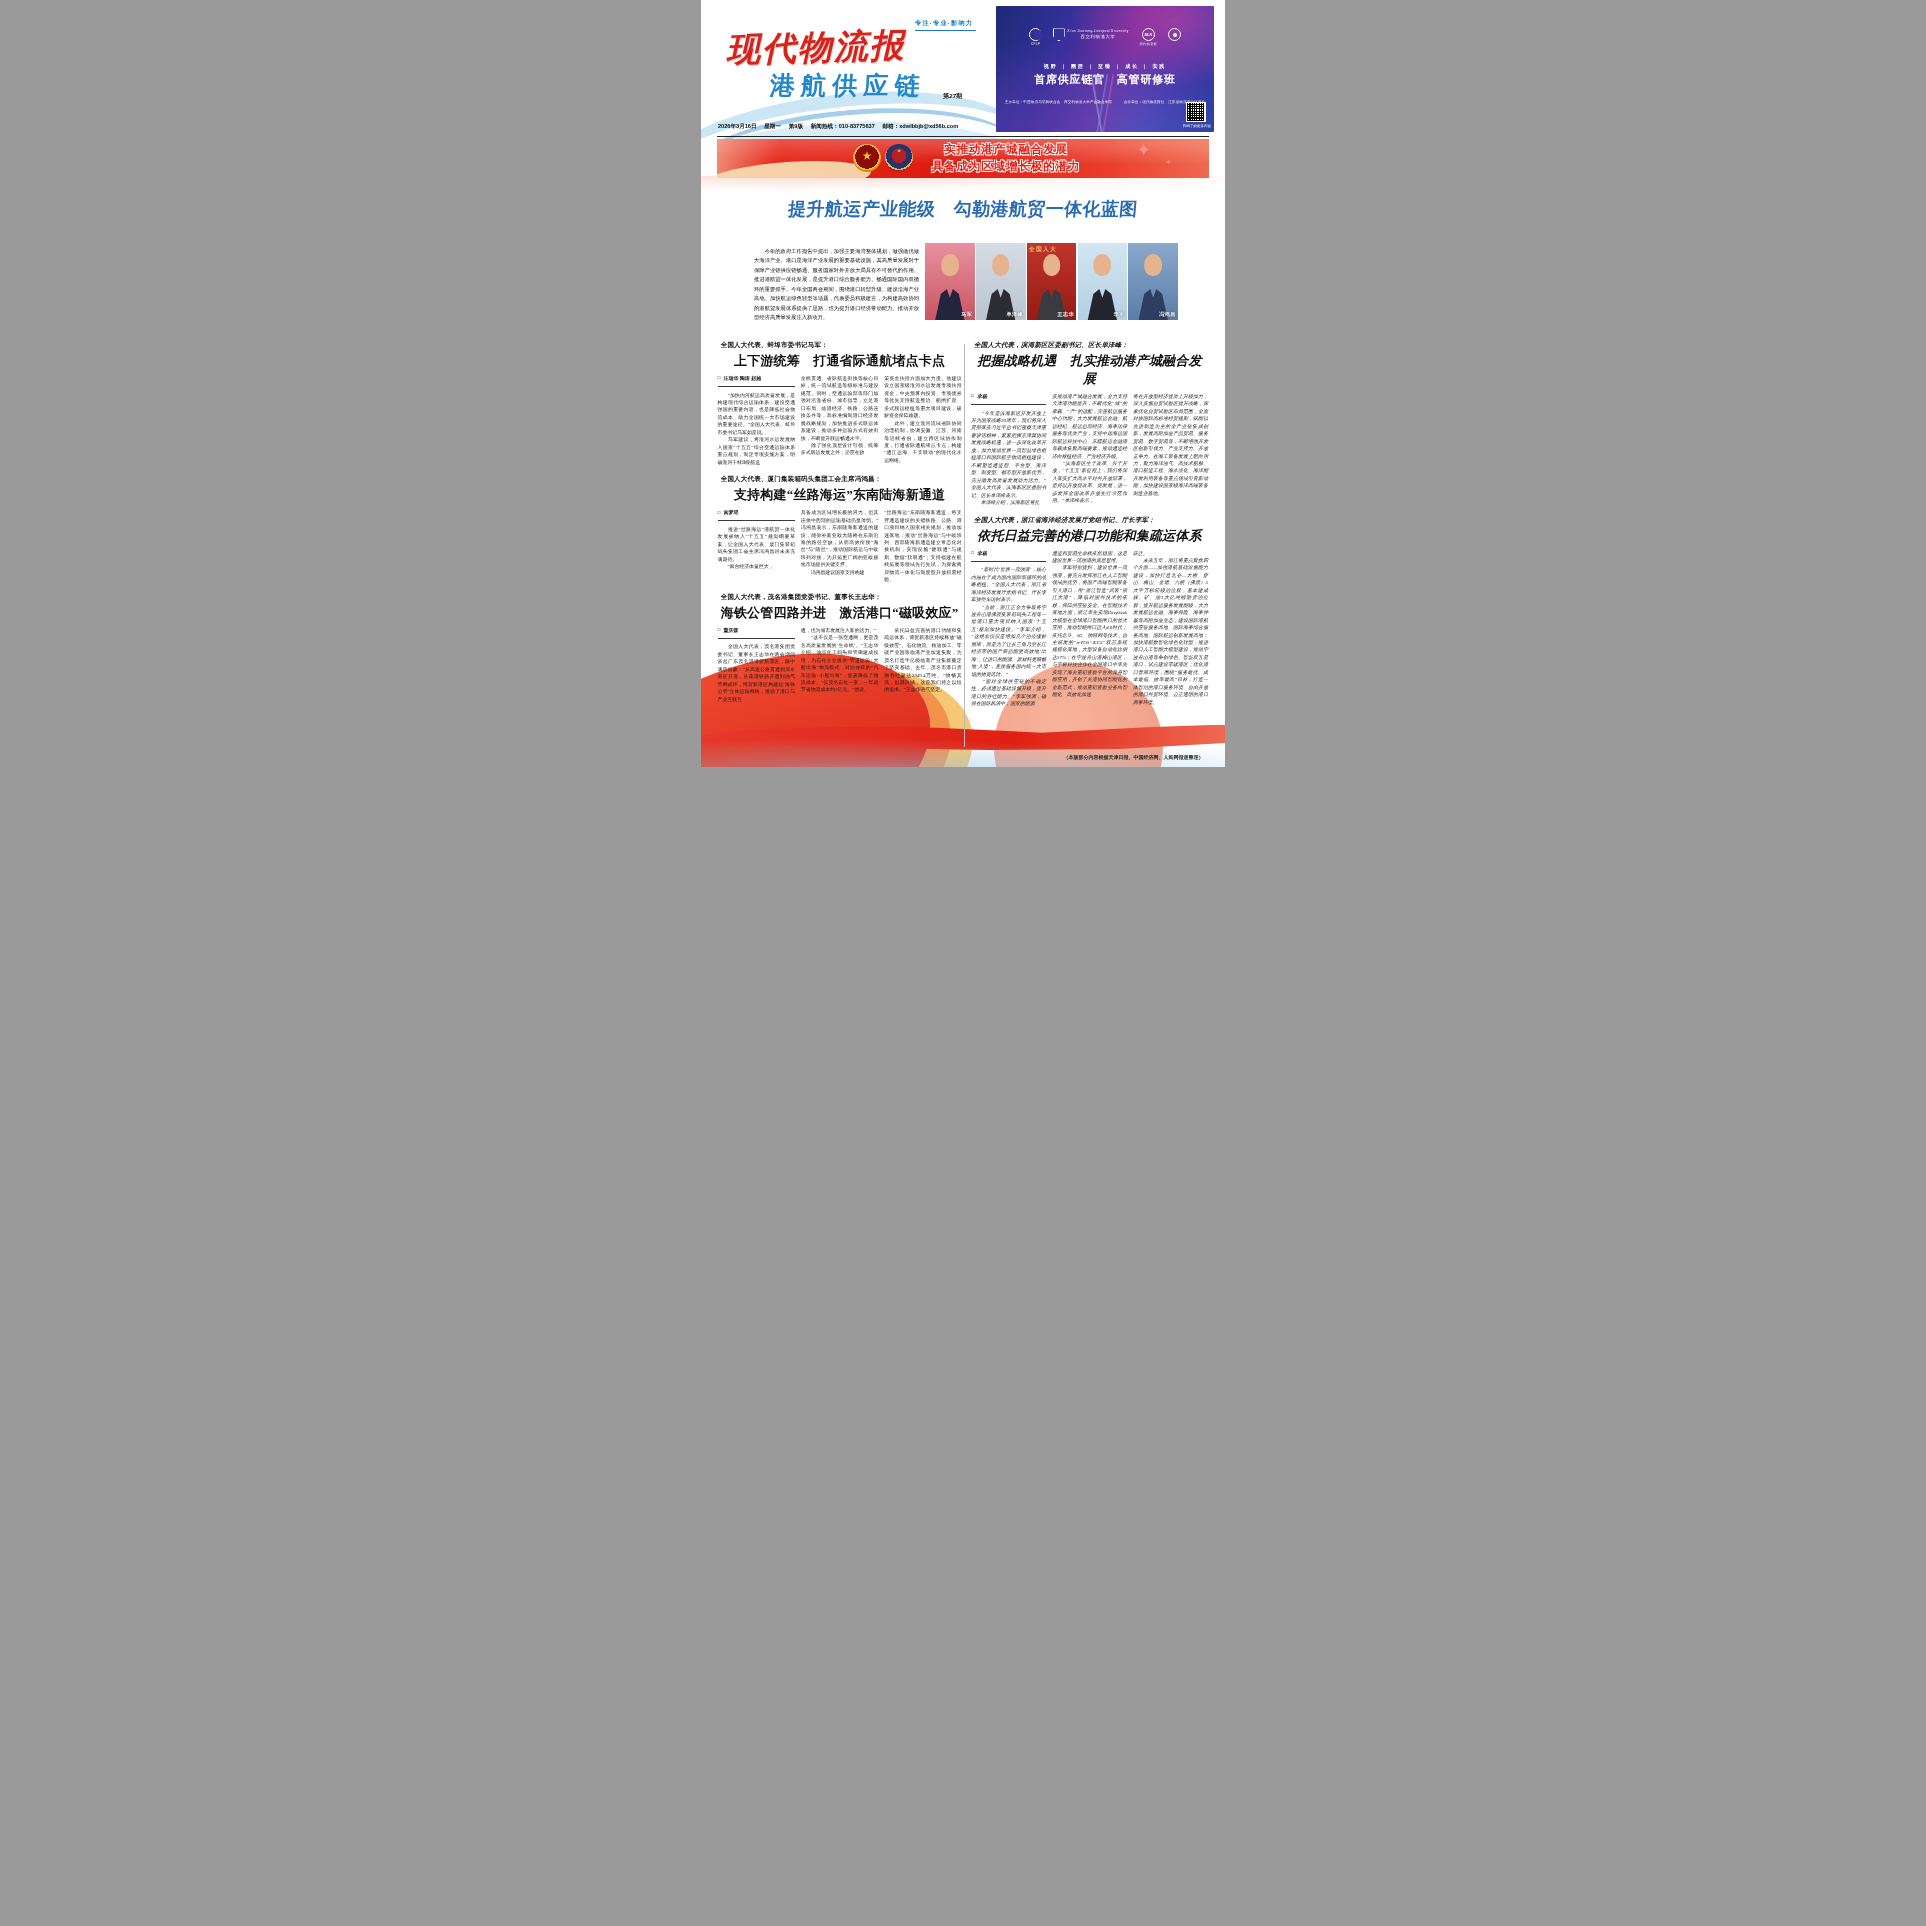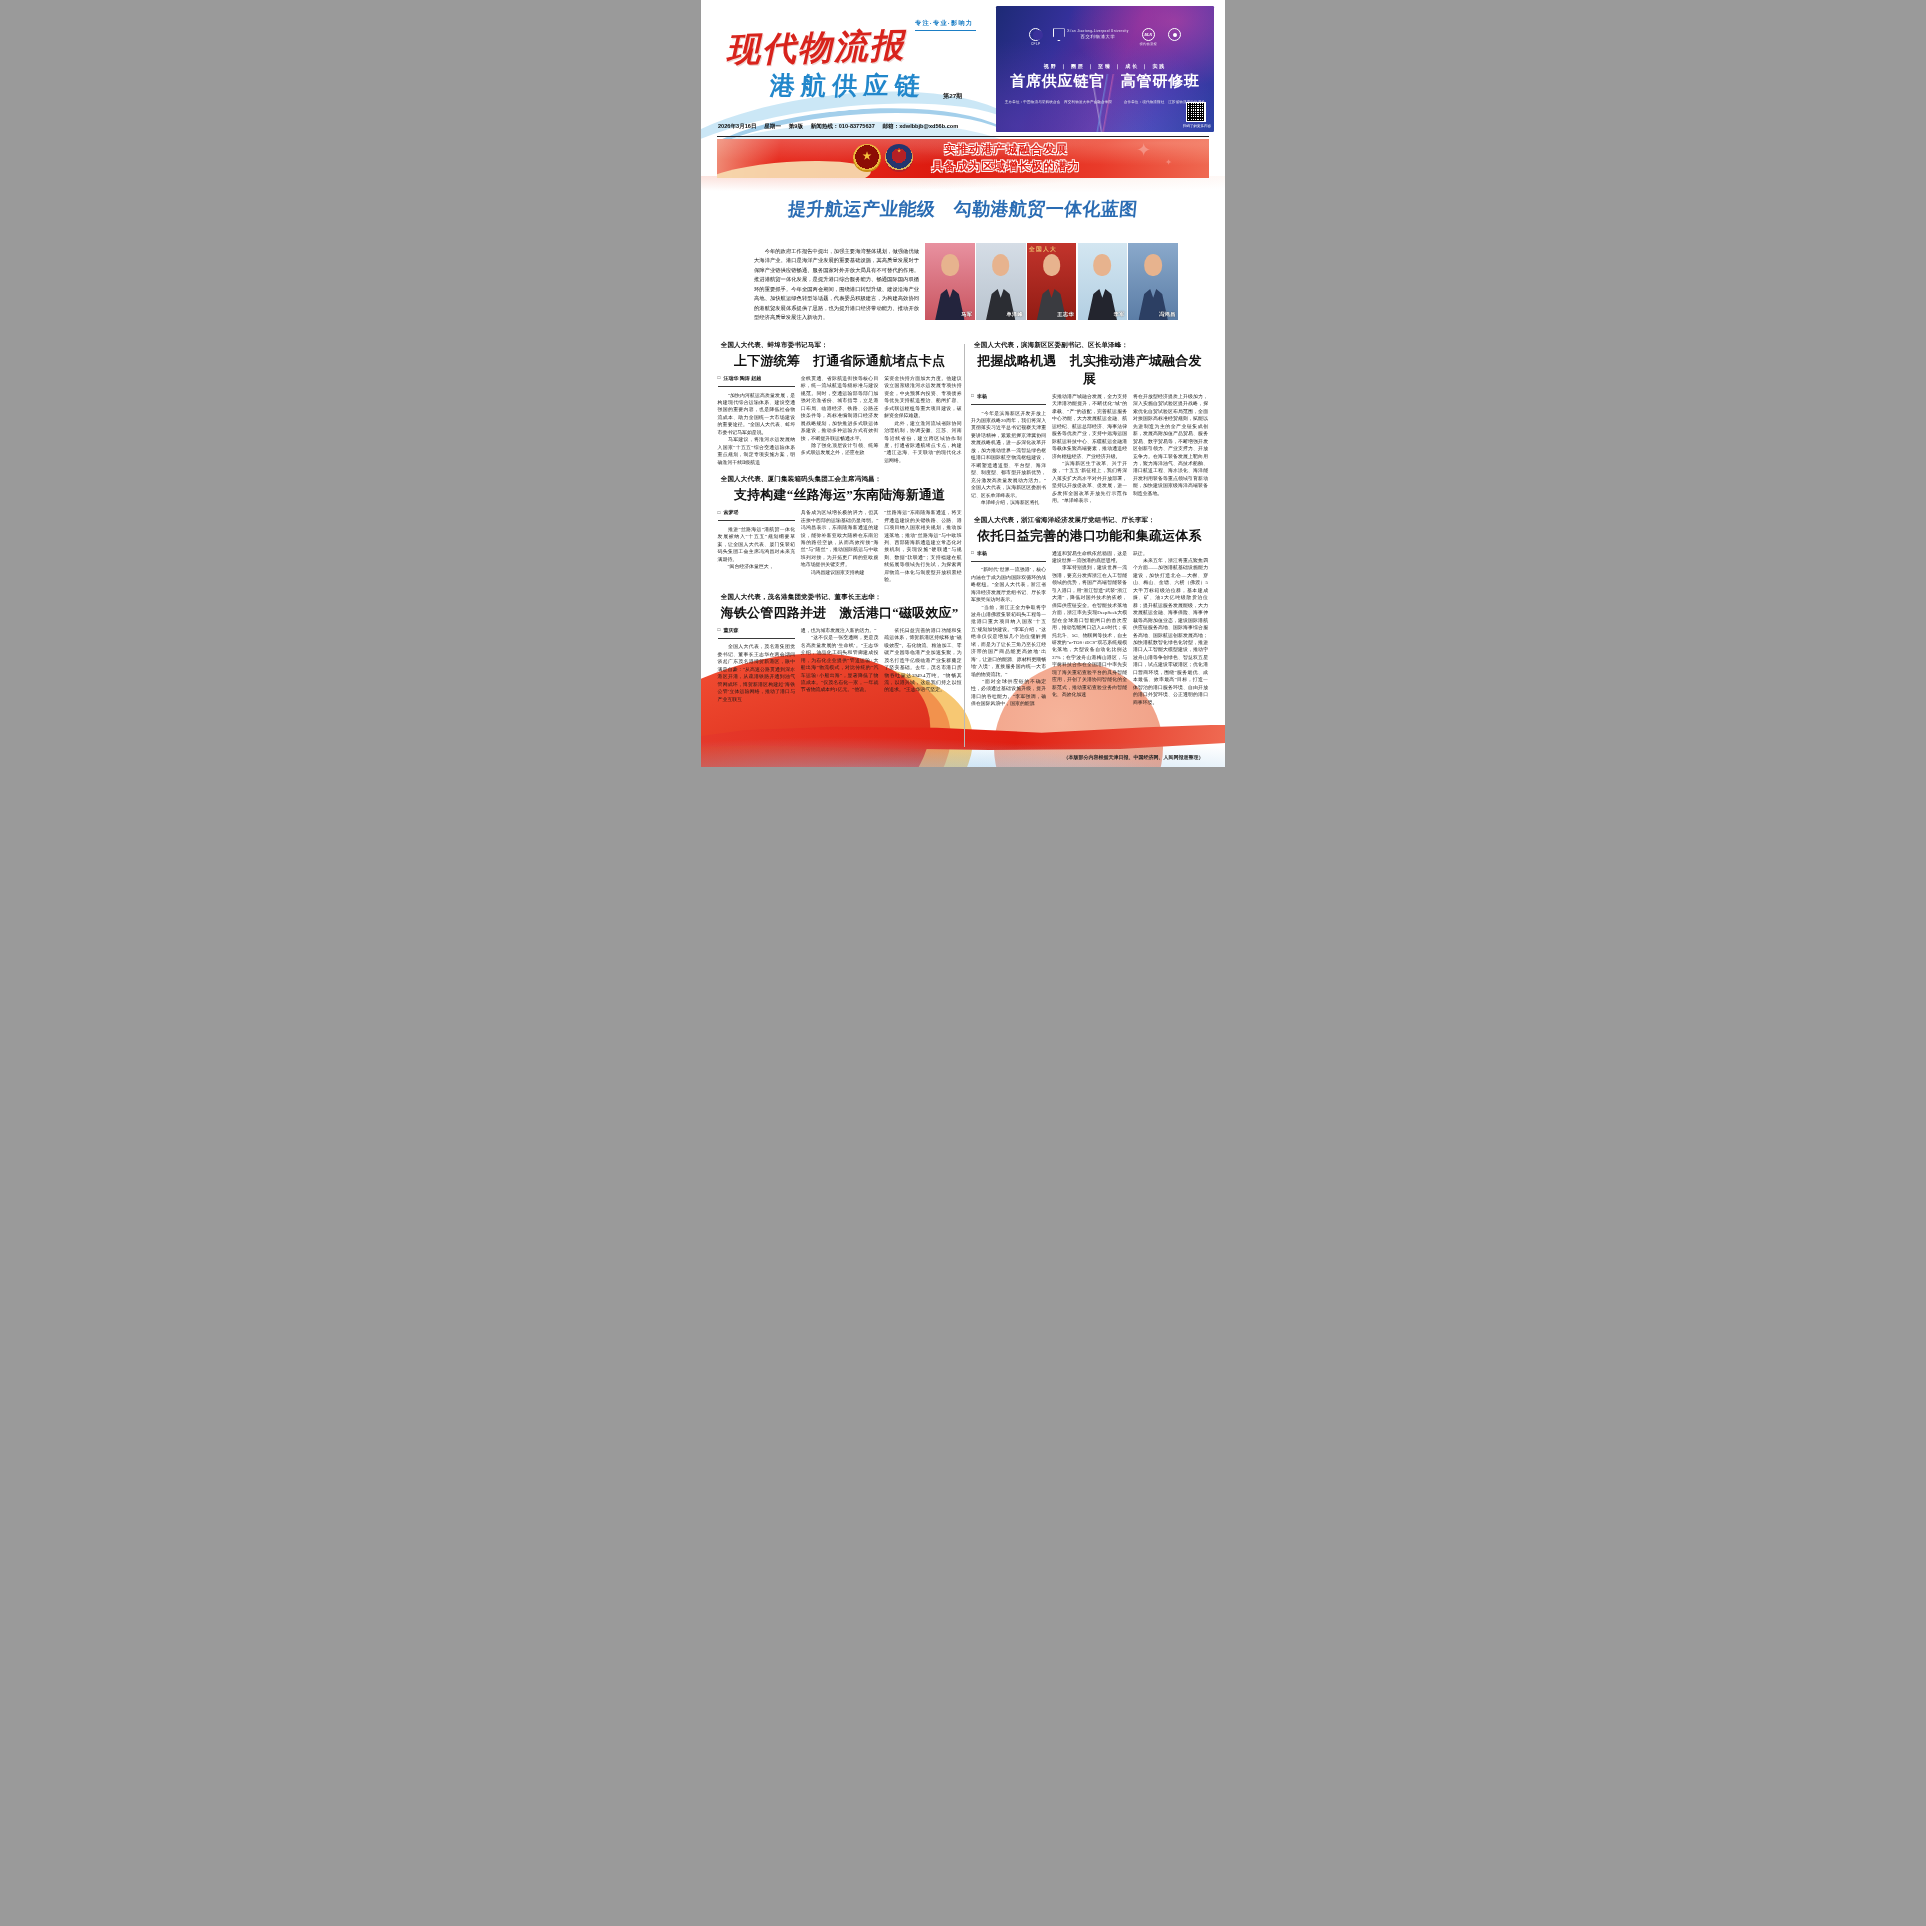--- a/index.html
+++ b/index.html
@@ -42,21 +42,21 @@
   .lg-crescent::after{content:"";position:absolute;left:2.7px;top:0.8px;width:10px;height:10px;border-radius:50%;background:#3b309b;}
   .lg-shield{width:11.6px;height:13px;border:0.8px solid #fff;box-sizing:border-box;
       clip-path:polygon(0 0,100% 0,100% 62%,50% 100%,0 62%);}
   .lg-row{flex-direction:row;align-items:center;gap:2.7px;}
   .lg-txt2{display:flex;flex-direction:column;gap:0.4px;text-align:left;}
   .lg-mln{display:flex;align-items:center;justify-content:center;font-size:3.5px;font-style:italic;font-weight:700;}
   .lg-dot::after{content:"";position:absolute;left:3.9px;top:3.9px;width:3.9px;height:3.9px;border-radius:50%;background:#fff;}
   .ad-slogan{position:absolute;top:57px;left:0;right:0;text-align:center;color:#fff;
       font-family:"Liberation Sans",sans-serif;font-weight:700;font-size:5px;letter-spacing:1.9px;}
   .ad-title{position:absolute;top:66px;left:0;right:0;text-align:center;color:#fff;
-      font-family:"Liberation Sans",sans-serif;font-weight:900;font-size:15px;letter-spacing:0.8px;}
+      font-family:"Liberation Sans",sans-serif;font-weight:900;font-size:11px;letter-spacing:0.8px;}
   .ad-orgs{position:absolute;top:94px;left:0;right:0;display:flex;justify-content:center;gap:11.6px;
       color:#f2f2f2;font-family:"Liberation Sans",sans-serif;font-size:3.5px;letter-spacing:0.2px;}
   .ad-qr{position:absolute;right:8.5px;top:96px;width:20px;height:20px;background:#fff;padding:1.2px;box-sizing:border-box;}
   .ad-qr-inner{width:100%;height:100%;
       background:repeating-linear-gradient(0deg,#000 0 1.2px,transparent 1.2px 2.3px),
                  repeating-linear-gradient(90deg,#000 0 1.2px,#fff 1.2px 2.3px);}
   .ad-qr-cap{position:absolute;right:3.1px;top:118px;color:#fff;font-family:"Liberation Sans",sans-serif;font-size:3.5px;}
 
   
   .session{left:16px;top:139px;width:492px;height:39px;overflow:hidden;z-index:2;
@@ -92,21 +92,21 @@
       width:17.7px;height:22.3px;background:#e7b38e;border-radius:50% 50% 46% 46%;}
   .photo::after{content:"";position:absolute;bottom:0;left:50%;transform:translateX(-50%);
       width:43px;height:31px;background:var(--suit);
       clip-path:polygon(16% 100%,29% 16%,43% 0,50% 28%,57% 0,71% 16%,84% 100%);}
   .pname{position:absolute;right:2.3px;bottom:1.9px;color:#fff;font-size:5.2px;font-weight:700;letter-spacing:0.4px;
       text-shadow:0 0.4px 1.2px rgba(0,0,0,.85);z-index:2;}
   .pbackdrop{position:absolute;top:1.9px;left:2.3px;color:rgba(242,206,118,.9);font-size:5.8px;font-weight:700;letter-spacing:1.2px;}
 
   
   .stack-left{left:16.6px;top:341px;width:244px;z-index:2;}
-  .stack-right{left:270px;top:341px;width:237px;z-index:2;}
+  .stack-right{left:270px;top:341px;width:237px;z-index:2;font-style:italic;}
   .vr{left:263px;top:344px;width:0.4px;height:403px;background:#b9b9b9;z-index:2;}
   .article{margin-bottom:9.2px;position:relative;}
   .kicker{font-size:6.5px;font-weight:700;margin:0 0 0.8px 3.1px;letter-spacing:0.2px;}
   .atitle{font-size:13px;font-weight:900;text-align:center;letter-spacing:0.2px;margin:1.9px 0 5px;}
   .cols{display:flex;gap:5.8px;}
   .bcol{flex:1;font-size:4.9px;line-height:1.52;text-align:justify;color:#1a1a1a;}
   .btext{white-space:pre-line;}
   .byline{font-size:5px;font-weight:700;border-bottom:0.6px solid #3a3a3a;padding-bottom:3.5px;margin-bottom:4.6px;
       display:flex;align-items:center;gap:3.1px;font-family:"Liberation Sans",sans-serif;}
   .bybox{font-size:4.6px;}

